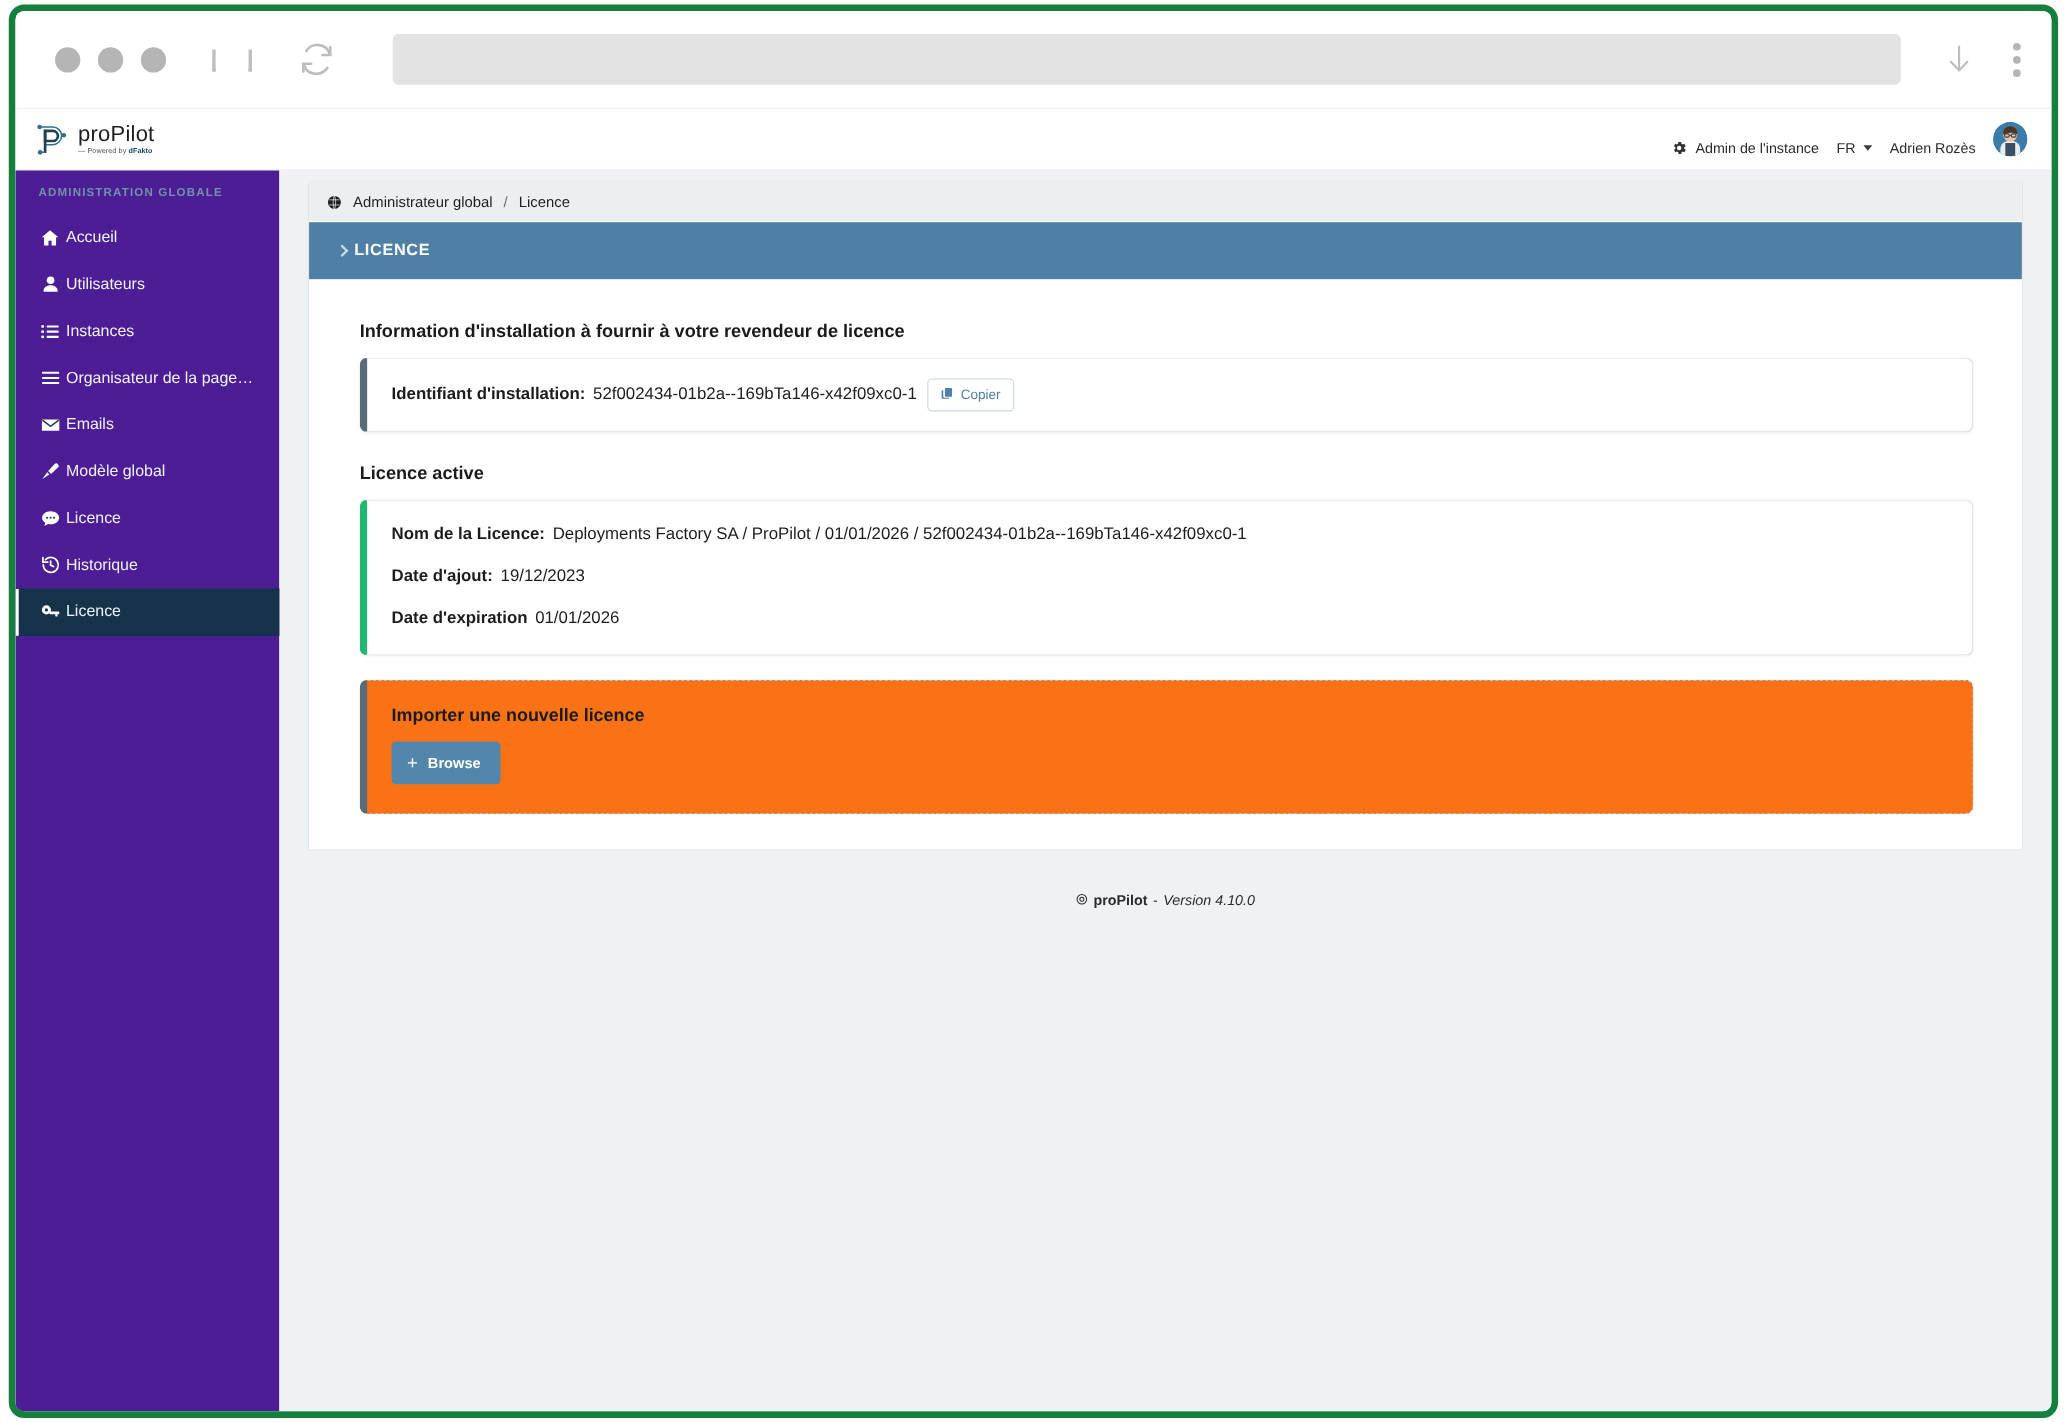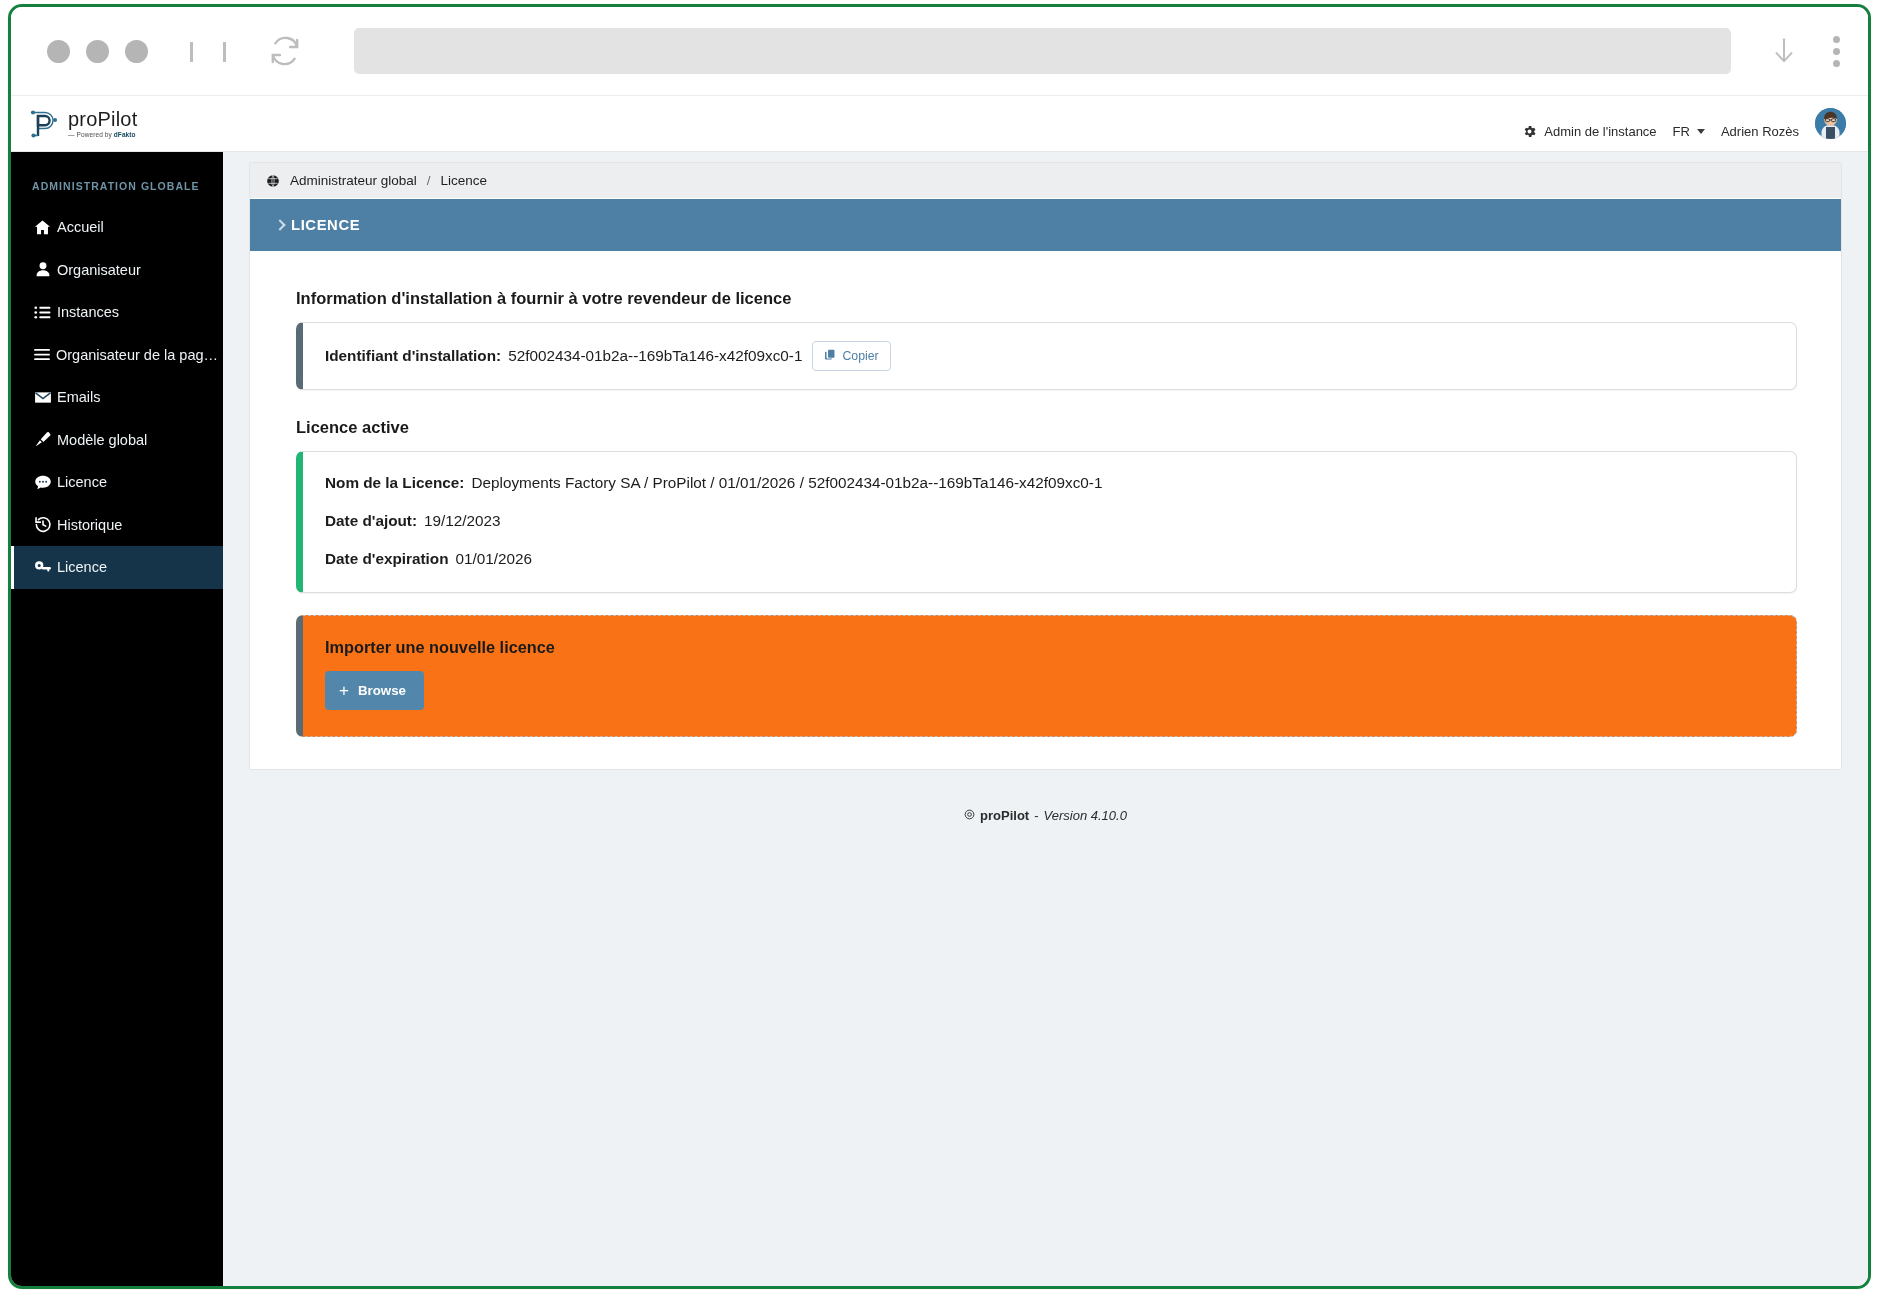--- a/index.html
+++ b/index.html
@@ -12,21 +12,21 @@
     overflow: hidden;
   }
 
   #app-window {
     position: absolute;
     left: 8px;
     top: 4px;
     width: 1863px;
     height: 1285px;
     background: #ffffff;
-    border: 3px solid #15803d;
+    border: 6px solid #15803d;
     border-radius: 14px;
     overflow: hidden;
     box-shadow: 0 0 0 1px rgba(0,0,0,0.02);
   }
 
   
   .browser-bar {
     height: 89px;
     background: #ffffff;
     display: flex;
@@ -91,24 +91,24 @@
     background: #3b7da8;
     overflow: hidden; position: relative;
     display: flex; align-items: flex-end; justify-content: center;
   }
 
   
   .body-row { display: flex; height: calc(100% - 89px - 56px); }
 
   
   .sidebar {
-    width: 212px;
-    background: #000000;
+    width: 240px;
+    background: #4c1d95;
     flex-shrink: 0;
-    padding-top: 16px;
+    padding-top: 2px;
   }
   .side-title {
     color: #6f93a7;
     font-size: 10.5px;
     font-weight: 700;
     letter-spacing: 1.05px;
     padding: 12px 0 14px 21px;
   }
   .side-item {
     display: flex;
@@ -359,21 +359,21 @@
         <span class="side-label">Accueil</span>
       </div>
 
       <div class="side-item">
         <span class="ico">
           <svg width="18" height="19" viewBox="0 0 24 24" fill="#fff">
               <circle cx="12" cy="7" r="4.6"></circle>
               <path d="M12 13c-5 0-8.5 3-8.5 6.4V21h17v-1.6C20.5 16 17 13 12 13z"></path>
             </svg>
         </span>
-        <span class="side-label">Organisateur</span>
+        <span class="side-label">Utilisateurs</span>
       </div>
 
       <div class="side-item">
         <span class="ico">
           <svg width="19" height="19" viewBox="0 0 24 24" fill="#fff">
             <circle cx="3.5" cy="6" r="1.7"></circle>
               <rect x="8" y="4.8" width="14" height="2.4" rx="1"></rect>
             <circle cx="3.5" cy="12" r="1.7"></circle>
               <rect x="8" y="10.8" width="14" height="2.4" rx="1"></rect>
             <circle cx="3.5" cy="18" r="1.7"></circle>

